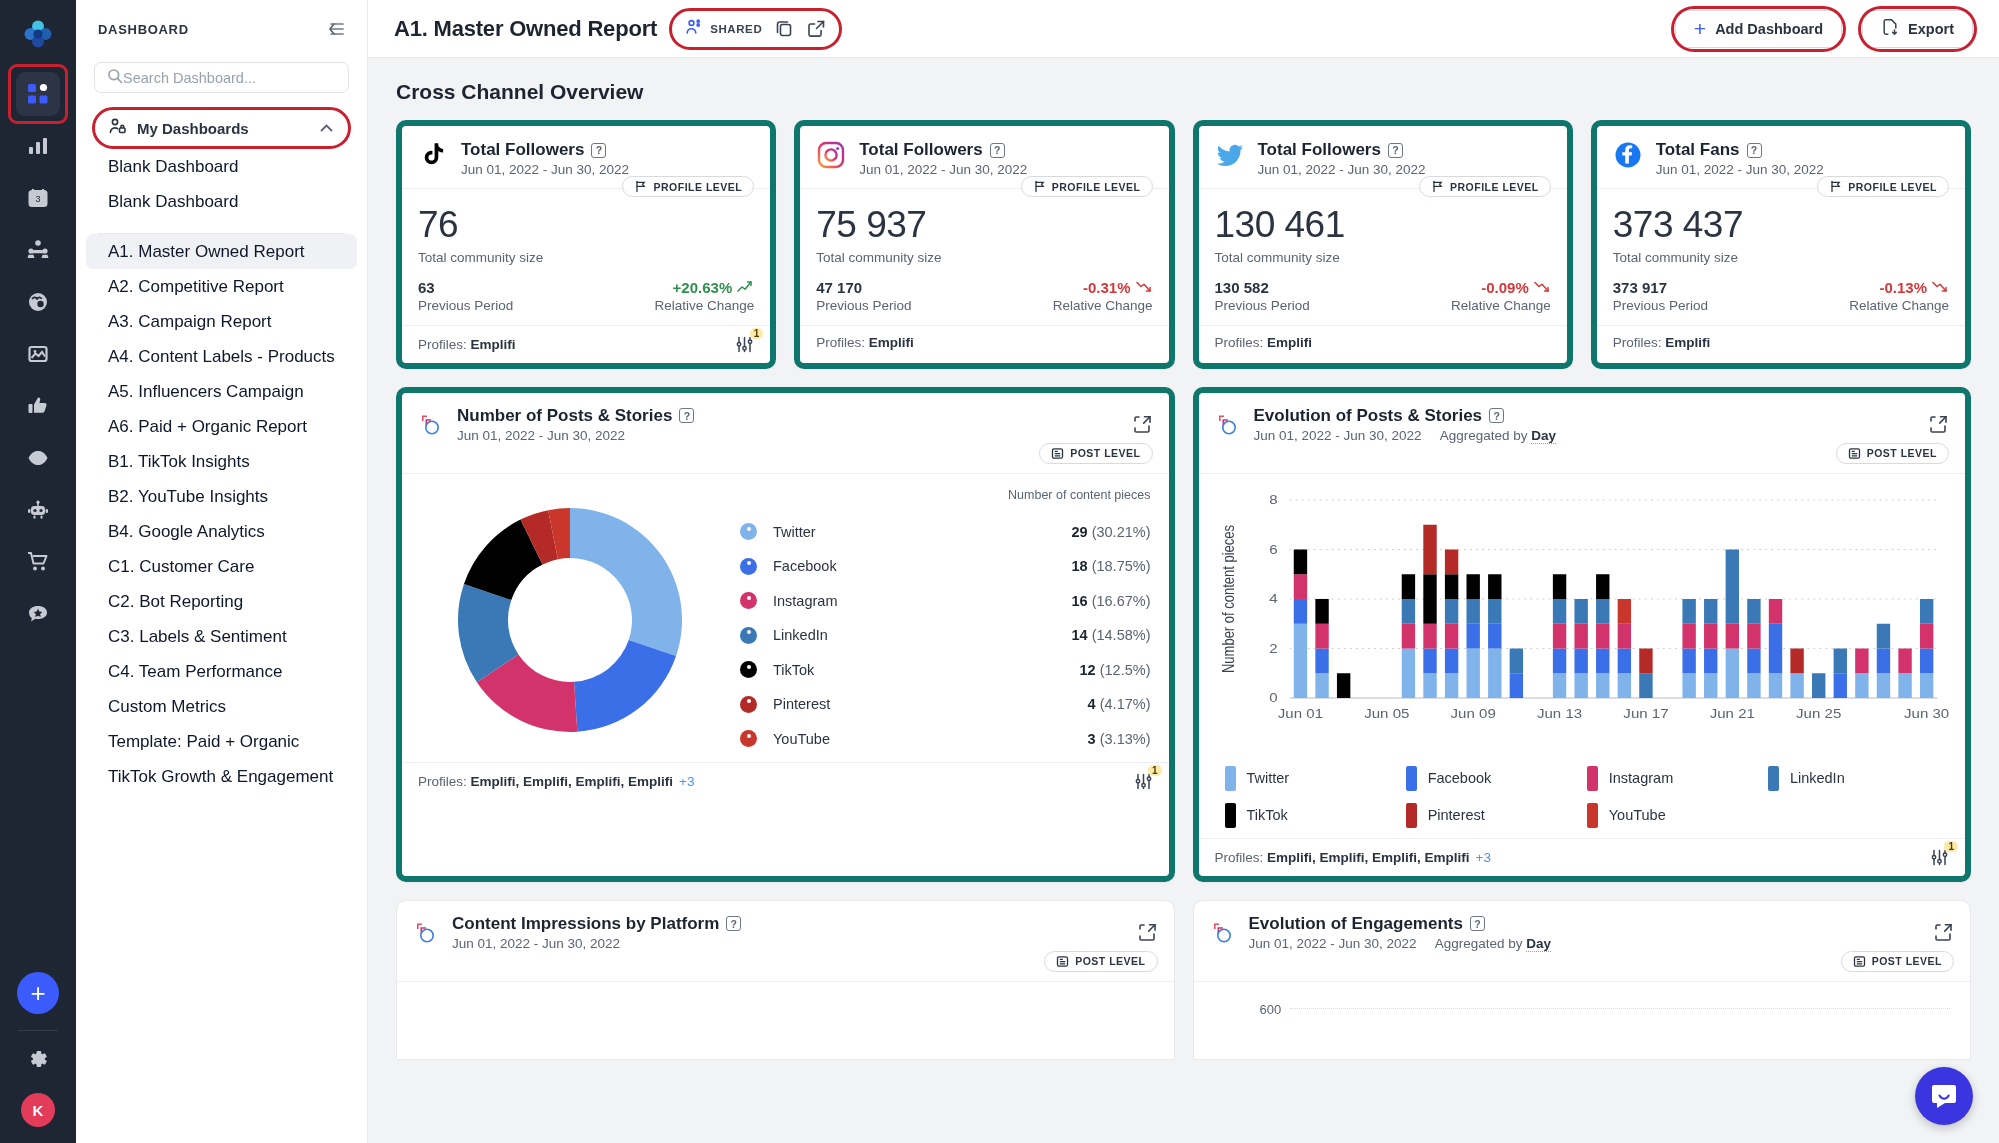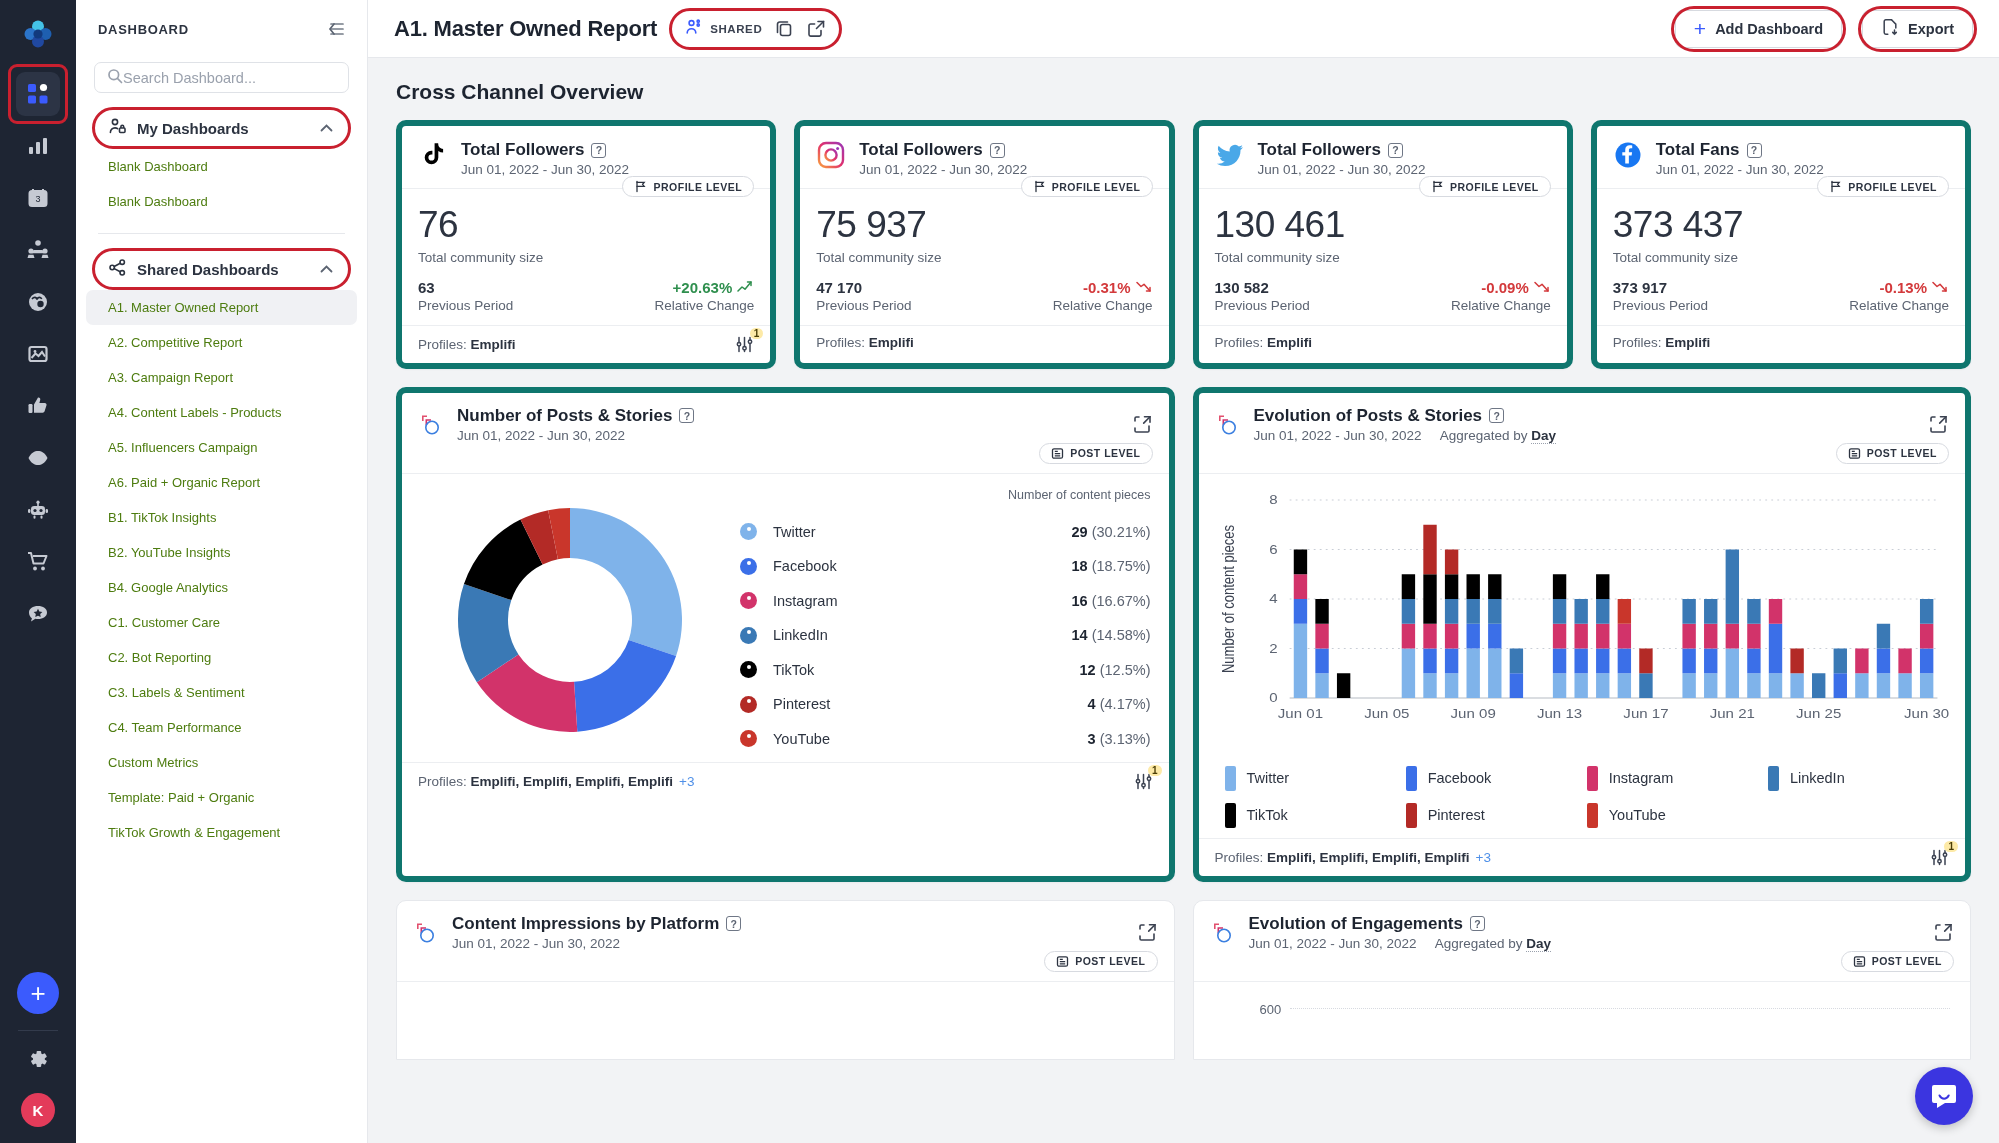--- a/index.html
+++ b/index.html
@@ -68,21 +68,21 @@
     height: 42px; margin: 14px 14px 0 14px; cursor:pointer; position: relative;
   }
   .sb-group .lbl { font-size: 15px; font-weight: 700; color:#2c3340; flex:1 1 auto; }
   .sb-group .chev { color:#5c6472; display:flex; }
   .sb-group.ringed::after {
     content:""; position:absolute; left:2px; top:0px; right:2px; bottom:0px;
     border: 3px solid #c9202f; border-radius: 24px; pointer-events:none;
   }
   .sb-item {
     padding: 0 22px; height: 35px; display:flex; align-items:center;
-    font-size: 13px; color:#4d7c0f; cursor:pointer; margin: 0 10px; border-radius: 7px;
+    font-size: 17px; color:#0f172a; cursor:pointer; margin: 0 10px; border-radius: 7px;
   }
   .sb-item.selected { background:#f0f1f4; }
   .sb-divider { height:1px; background:#e6e8ec; margin: 14px 22px 0 22px; }
   .sb-list { overflow:hidden; }
 
   
   .main { flex: 1 1 auto; display:flex; flex-direction:column; overflow:hidden; }
   .topbar {
     height: 58px; background:#fff; border-bottom:1px solid #e6e8ec;
     display:flex; align-items:center; padding: 0 26px; flex: 0 0 58px;
@@ -350,36 +350,20 @@
         </svg>
     </span>
   </div>
   <div class="sb-list">
     <div class="sb-item">Blank Dashboard</div>
     <div class="sb-item">Blank Dashboard</div>
   </div>
 
   <div class="sb-divider"></div>
 
-  <div class="sb-group ringed">
-    <span>
-      <svg width="19" height="19" viewBox="0 0 19 19" fill="none" stroke="#2c3340" stroke-width="1.6">
-        <circle cx="14.2" cy="4.2" r="2.2"></circle>
-          <circle cx="4.2" cy="9.5" r="2.2"></circle>
-          <circle cx="14.2" cy="14.8" r="2.2"></circle>
-        <path d="M6.2 8.5l6-3.3M6.2 10.6l6 3.2" stroke-linecap="round"></path>
-      </svg>
-    </span>
-    <span class="lbl">Shared Dashboards</span>
-    <span class="chev">
-      <svg width="17" height="17" viewBox="0 0 17 17" fill="none" stroke="#5c6472" stroke-width="1.8" stroke-linecap="round">
-          <path d="M3.5 10.5L8.5 5.5l5 5"></path>
-        </svg>
-    </span>
-  </div>
   <div class="sb-list" id="shared-list">
       <div class="sb-item selected">A1. Master Owned Report</div>
       <div class="sb-item">A2. Competitive Report</div>
       <div class="sb-item">A3. Campaign Report</div>
       <div class="sb-item">A4. Content Labels - Products</div>
       <div class="sb-item">A5. Influencers Campaign</div>
       <div class="sb-item">A6. Paid + Organic Report</div>
       <div class="sb-item">B1. TikTok Insights</div>
       <div class="sb-item">B2. YouTube Insights</div>
       <div class="sb-item">B4. Google Analytics</div>

